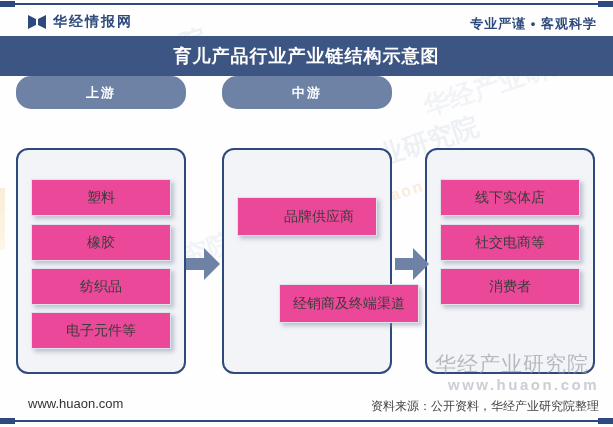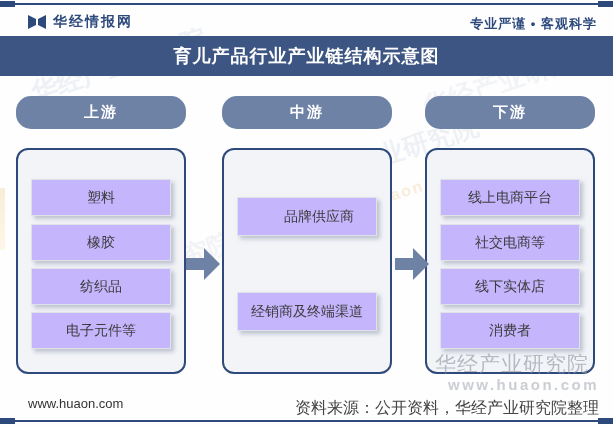--- a/index.html
+++ b/index.html
@@ -27,60 +27,60 @@
 
   
   .titlebar{
     position:absolute;top:36px;left:0;width:613px;height:40px;background:#3d5583;
     color:#ffffff;font-size:18px;font-weight:bold;letter-spacing:1px;
     display:flex;align-items:center;justify-content:center;z-index:2;
   }
 
   
   .pill{
-    position:absolute;top:96px;width:170px;height:33px;background:#6e82a6;border-radius:15px;
-    color:#ffffff;font-size:15px;font-weight:bold;letter-spacing:2px;
+    position:absolute;top:76px;width:170px;height:33px;background:#6e82a6;border-radius:15px;
+    color:#ffffff;font-size:13px;font-weight:bold;letter-spacing:2px;
     display:flex;align-items:center;justify-content:center;z-index:2;
   }
   #pill-up{left:16px;} #pill-mid{left:222px;} #pill-down{left:425px;}
 
   
   .panel{
     position:absolute;top:148px;width:170px;height:226px;background:#f2f4f8;
     border:2px solid #2e4a7c;border-radius:12px;box-sizing:border-box;z-index:2;
   }
   #panel-up{left:16px;} #panel-mid{left:222px;} #panel-down{left:425px;}
 
   .box{
-    position:absolute;left:13px;width:140px;height:37px;background:#c4b5fd;
+    position:absolute;left:13px;width:140px;height:37px;background:#ec4899;
     border:1px solid #dfe2e8;box-shadow:3px 3px 4px rgba(140,148,165,0.5);
     display:flex;align-items:center;justify-content:center;
     font-size:14px;color:#3c3c3c;box-sizing:border-box;
   }
   .panel.four .box:nth-of-type(1){top:29px;}
   .panel.four .box:nth-of-type(2){top:74px;}
   .panel.four .box:nth-of-type(3){top:118px;}
   .panel.four .box:nth-of-type(4){top:162px;}
   .panel.two .box{height:39px;}
   .panel.two .box:nth-of-type(1){top:47px;padding-left:24px;}
-  .panel.two .box:nth-of-type(2){top:142px;}
+  .panel.two .box:nth-of-type(2){top:134px;margin-left:42px;}
 
   
   .arrow{position:absolute;top:246px;width:34px;height:36px;z-index:2;}
   .arrow .shaft{position:absolute;left:0;top:12px;width:18px;height:12px;background:#6e82a6;}
   .arrow .head{
     position:absolute;left:18px;top:2px;width:0;height:0;
     border-top:16px solid transparent;border-bottom:16px solid transparent;
     border-left:16px solid #6e82a6;
   }
   #arrow-1{left:186px;} #arrow-2{left:395px;}
 
   
   .site{position:absolute;left:28px;top:396px;font-size:13px;color:#333333;z-index:2;}
-  .source{position:absolute;right:14px;top:398px;font-size:16px;color:#444444;z-index:2;}
+  .source{position:absolute;right:14px;top:398px;font-size:12px;color:#444444;z-index:2;}
 
   
   .wm{position:absolute;pointer-events:none;white-space:nowrap;}
   .wm.diag{transform:rotate(-18deg);font-size:26px;font-weight:bold;color:rgba(90,115,160,0.10);z-index:1;}
   .wm.diag-url{transform:rotate(-18deg);font-size:16px;font-weight:bold;letter-spacing:2px;color:rgba(235,150,60,0.18);z-index:1;}
   #wm-d1{left:28px;top:48px;}
   #wm-d2{left:300px;top:136px;}
   #wm-d3{left:55px;top:252px;color:rgba(90,115,160,0.08);}
   #wm-d4{left:420px;top:62px;color:rgba(90,115,160,0.08);}
   #wm-durl{left:318px;top:186px;}
@@ -118,38 +118,36 @@
       </span>
       <span class="brand-name">华经情报网</span>
     </div>
     <span class="tagline">专业严谨 • 客观科学</span>
   </div>
 
   <div class="titlebar">育儿产品行业产业链结构示意图</div>
 
   <div class="pill" id="pill-up">上游</div>
   <div class="pill" id="pill-mid">中游</div>
-  <div class="pill" id="pill-down">下游</div>
 
   <div class="panel four" id="panel-up">
     <div class="box">塑料</div>
     <div class="box">橡胶</div>
     <div class="box">纺织品</div>
     <div class="box">电子元件等</div>
   </div>
 
   <div class="panel two" id="panel-mid">
     <div class="box">品牌供应商</div>
     <div class="box">经销商及终端渠道</div>
   </div>
 
   <div class="panel four" id="panel-down">
-    <div class="box">线上电商平台</div>
+    <div class="box">线下实体店</div>
     <div class="box">社交电商等</div>
-    <div class="box">线下实体店</div>
     <div class="box">消费者</div>
   </div>
 
   <div class="arrow" id="arrow-1">
     <div class="shaft"></div>
     <div class="head"></div>
   </div>
   <div class="arrow" id="arrow-2">
     <div class="shaft"></div>
     <div class="head"></div>

